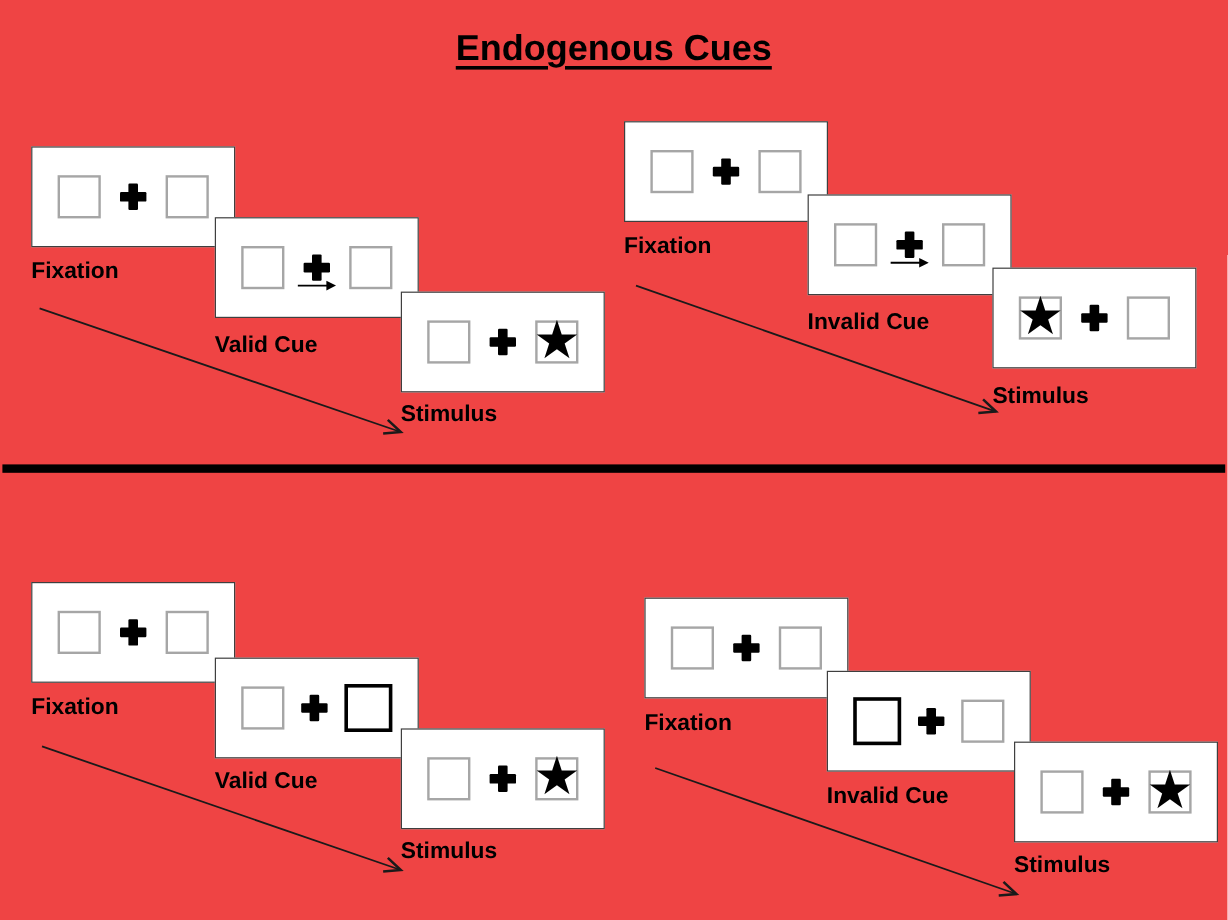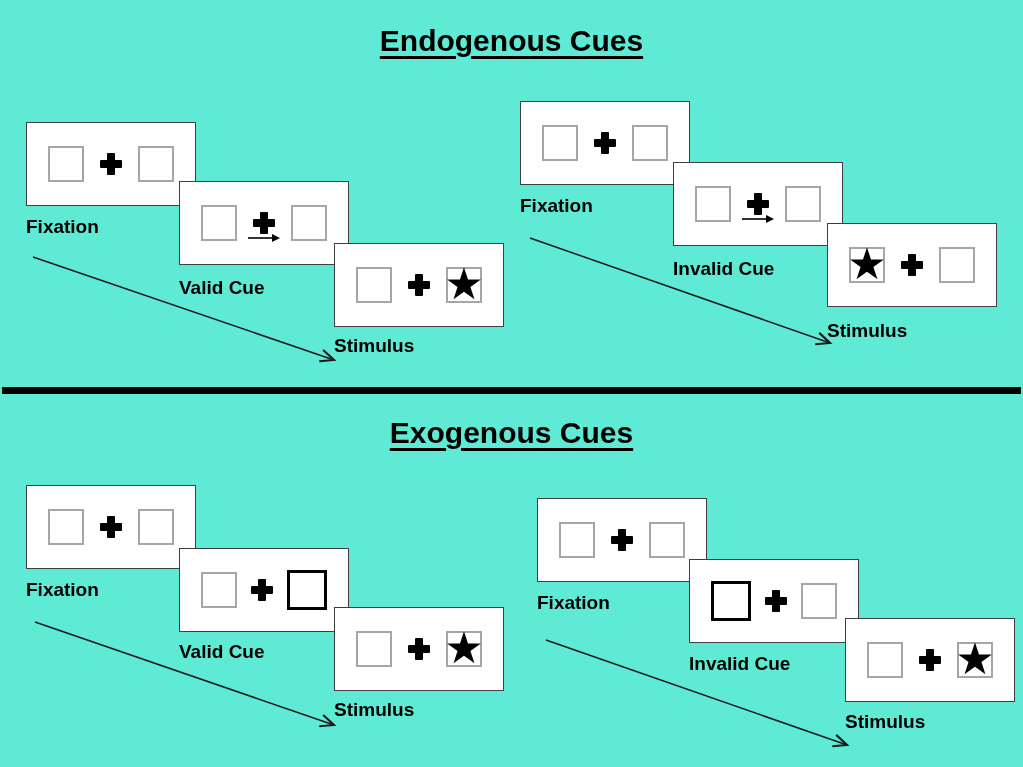--- a/index.html
+++ b/index.html
@@ -1,17 +1,17 @@
 <!DOCTYPE html>
 <html><head>
 <meta charset="utf-8">
 <style>
   html,body{margin:0;padding:0;background:#ffffff;}
   .canvas{
-    position:relative;width:1023px;height:767px;background:#5eead4;
+    position:relative;width:1023px;height:767px;background:#ef4444;
     font-family:"Liberation Sans",sans-serif;color:#000;overflow:hidden;
   }
   .section-title{
     position:absolute;left:0;width:1023px;text-align:center;
     font-size:30px;font-weight:bold;
     text-decoration:underline;text-decoration-thickness:3px;text-underline-offset:5px;
   }
   .divider{position:absolute;left:2px;top:387px;width:1019px;height:7px;background:#000;}
   .arrow-layer{position:absolute;left:0;top:0;width:1023px;height:767px;pointer-events:none;}
   .panel{
@@ -54,21 +54,20 @@
   .xi-p3{left:845px;top:618px;} .xi-l3{left:845px;top:711px;}
   .t-endo{top:24px;} .t-exo{top:416px;}
 </style>
 </head>
 <body>
 
 <div class="canvas">
 
   <div class="section-title t-endo">Endogenous Cues</div>
   <div class="divider"></div>
-  <div class="section-title t-exo">Exogenous Cues</div>
 
   <svg class="arrow-layer" width="1023" height="767" viewBox="0 0 1023 767">
     <defs>
       <marker id="ah" markerWidth="14" markerHeight="12" refX="10" refY="5" orient="auto">
         <path d="M1,1 L10,5 L1,9" fill="none" stroke="#1a1a1a" stroke-width="1.4"></path>
       </marker>
     </defs>
     <line x1="33" y1="257" x2="334" y2="360" stroke="#1a1a1a" stroke-width="1.5" marker-end="url(#ah)"></line>
     <line x1="530" y1="238" x2="830" y2="343" stroke="#1a1a1a" stroke-width="1.5" marker-end="url(#ah)"></line>
     <line x1="35" y1="622" x2="334" y2="725" stroke="#1a1a1a" stroke-width="1.5" marker-end="url(#ah)"></line>

